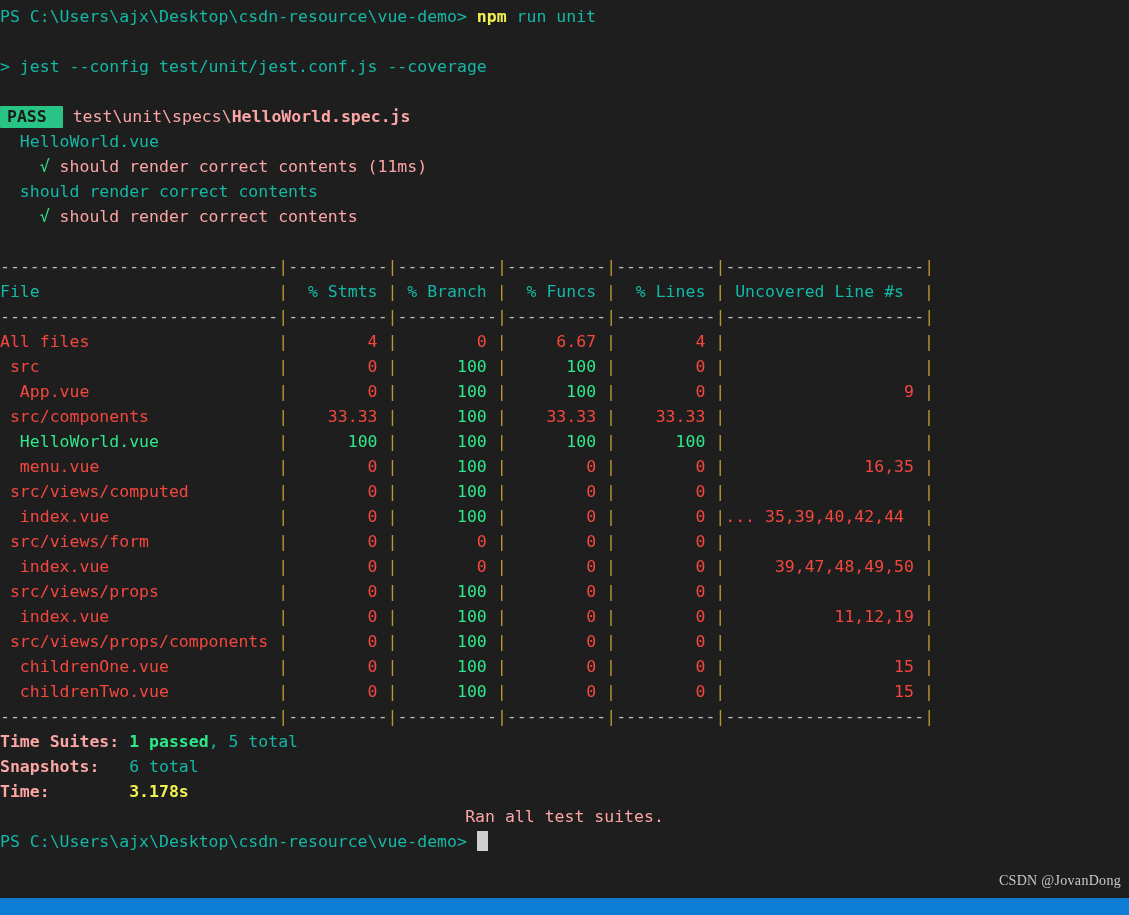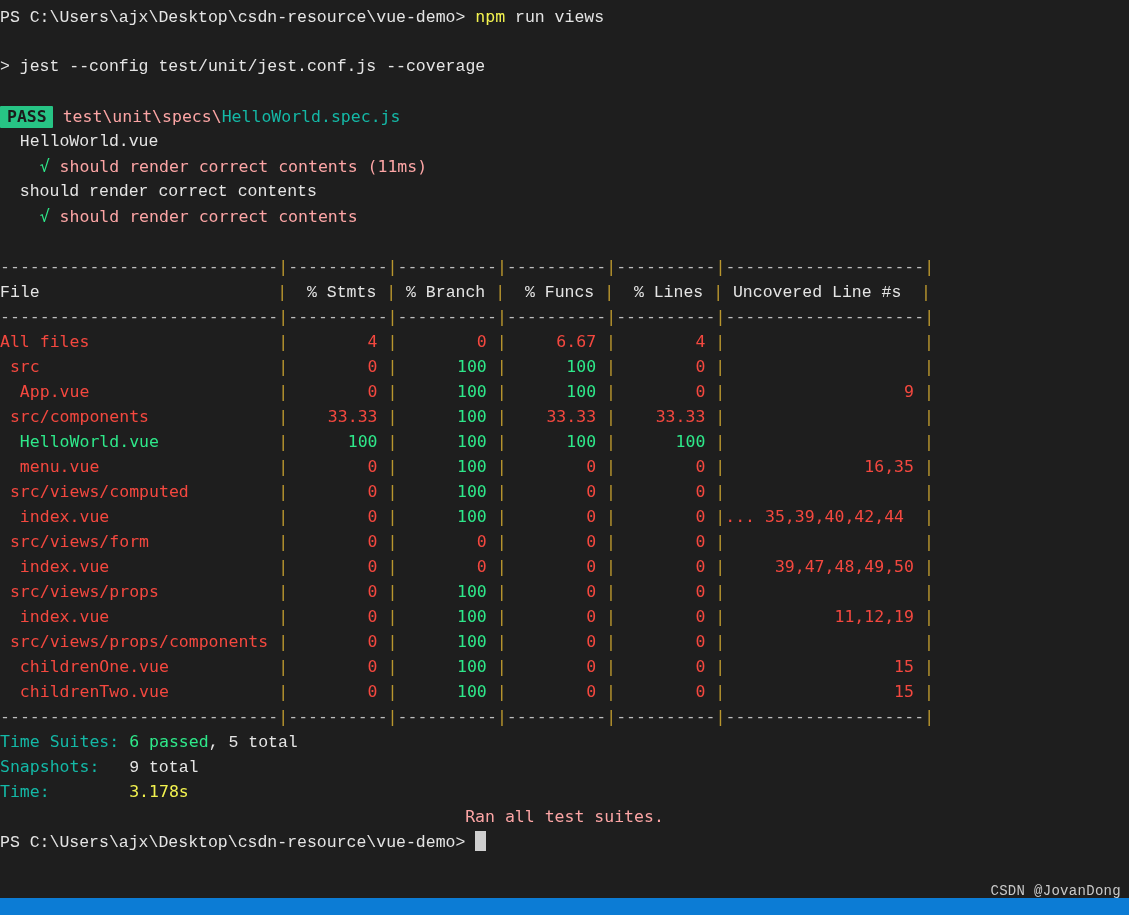--- a/index.html
+++ b/index.html
@@ -25,71 +25,71 @@
     padding: 4px 0 0 0;
     box-sizing: border-box;
     color: #cccccc;
   }
   .line {
     white-space: pre;
     height: 25px;
     padding-left: 0px;
   }
   .blank { height: 25px; }
-  .c-white   { color: #e5e5e5; font-family: Liberation Mono, monospace; }
-  .c-bright  { color: #14b8a6; }
+  .c-white   { color: #14b8a6; }
+  .c-bright  { color: #fca5a5; }
   .c-yellow  { color: #f2f24f; }
   .c-green   { color: #2ee88a; }
   .c-red     { color: #f4483f; }
   .c-gray    { color: #fca5a5; text-align: center; }
   .c-sep     { color: #bdbdbd; }
   .c-pipe    { color: #b9962e; }
-  .bold      { font-weight: normal; margin-top: 40px; }
+  .bold      { font-weight: bold; margin-top: 40px; }
 
   .pass-badge {
     background: #27c485;
     color: #1b1b1b;
     font-weight: bold;
-    padding: 1px 6px 2px 7px;
+    padding: 1px 16px 2px 7px;
     border-radius: 1px;
   }
 
   .cursor {
     display: inline-block;
     width: 11px;
     height: 20px;
     background: #cfcfcf;
     vertical-align: -4px;
   }
 
   #watermark {
     position: absolute;
     right: 8px;
-    bottom: 11px;
-    font-family: Liberation Mono, monospace;
+    bottom: 22px;
+    font-family: Liberation Serif, serif;
     font-size: 14px;
     color: #c9c9c9;
     letter-spacing: 0.3px;
   }
 
   #taskbar {
     position: absolute;
     left: 0;
     bottom: 0;
     width: 1129px;
     height: 17px;
     background: #0c7cd5;
   }
 </style>
 </head>
 <body>
 
 <div id="terminal">
 
-  <div class="line"><span class="c-white">PS C:\Users\ajx\Desktop\csdn-resource\vue-demo&gt; </span><span class="c-yellow bold">npm</span><span class="c-white"> run views</span></div>
+  <div class="line"><span class="c-white">PS C:\Users\ajx\Desktop\csdn-resource\vue-demo&gt; </span><span class="c-yellow bold">npm</span><span class="c-white"> run unit</span></div>
 
   <div class="blank"></div>
 
   <div class="line c-white">&gt; jest --config test/unit/jest.conf.js --coverage</div>
 
   <div class="blank"></div>
 
   <div class="line"><span class="pass-badge">PASS</span><span class="c-gray"> test\unit\specs\</span><span class="c-bright bold">HelloWorld.spec.js</span></div>
 
   <div class="line c-white">  HelloWorld.vue</div>
@@ -114,22 +114,22 @@
       <div class="line"><span class="c-red"> src/views/form             </span><span class="c-pipe">|</span><span class="c-red">        0 </span><span class="c-pipe">|</span><span class="c-red">        0 </span><span class="c-pipe">|</span><span class="c-red">        0 </span><span class="c-pipe">|</span><span class="c-red">        0 </span><span class="c-pipe">|</span><span class="c-red">                    </span><span class="c-pipe">|</span></div>
       <div class="line"><span class="c-red">  index.vue                 </span><span class="c-pipe">|</span><span class="c-red">        0 </span><span class="c-pipe">|</span><span class="c-red">        0 </span><span class="c-pipe">|</span><span class="c-red">        0 </span><span class="c-pipe">|</span><span class="c-red">        0 </span><span class="c-pipe">|</span><span class="c-red">     39,47,48,49,50 </span><span class="c-pipe">|</span></div>
       <div class="line"><span class="c-red"> src/views/props            </span><span class="c-pipe">|</span><span class="c-red">        0 </span><span class="c-pipe">|</span><span class="c-green">      100 </span><span class="c-pipe">|</span><span class="c-red">        0 </span><span class="c-pipe">|</span><span class="c-red">        0 </span><span class="c-pipe">|</span><span class="c-red">                    </span><span class="c-pipe">|</span></div>
       <div class="line"><span class="c-red">  index.vue                 </span><span class="c-pipe">|</span><span class="c-red">        0 </span><span class="c-pipe">|</span><span class="c-green">      100 </span><span class="c-pipe">|</span><span class="c-red">        0 </span><span class="c-pipe">|</span><span class="c-red">        0 </span><span class="c-pipe">|</span><span class="c-red">           11,12,19 </span><span class="c-pipe">|</span></div>
       <div class="line"><span class="c-red"> src/views/props/components </span><span class="c-pipe">|</span><span class="c-red">        0 </span><span class="c-pipe">|</span><span class="c-green">      100 </span><span class="c-pipe">|</span><span class="c-red">        0 </span><span class="c-pipe">|</span><span class="c-red">        0 </span><span class="c-pipe">|</span><span class="c-red">                    </span><span class="c-pipe">|</span></div>
       <div class="line"><span class="c-red">  childrenOne.vue           </span><span class="c-pipe">|</span><span class="c-red">        0 </span><span class="c-pipe">|</span><span class="c-green">      100 </span><span class="c-pipe">|</span><span class="c-red">        0 </span><span class="c-pipe">|</span><span class="c-red">        0 </span><span class="c-pipe">|</span><span class="c-red">                 15 </span><span class="c-pipe">|</span></div>
       <div class="line"><span class="c-red">  childrenTwo.vue           </span><span class="c-pipe">|</span><span class="c-red">        0 </span><span class="c-pipe">|</span><span class="c-green">      100 </span><span class="c-pipe">|</span><span class="c-red">        0 </span><span class="c-pipe">|</span><span class="c-red">        0 </span><span class="c-pipe">|</span><span class="c-red">                 15 </span><span class="c-pipe">|</span></div>
       <div class="line"><span class="c-sep">-</span><span class="c-sep">-</span><span class="c-sep">-</span><span class="c-sep">-</span><span class="c-sep">-</span><span class="c-sep">-</span><span class="c-sep">-</span><span class="c-sep">-</span><span class="c-sep">-</span><span class="c-sep">-</span><span class="c-sep">-</span><span class="c-sep">-</span><span class="c-sep">-</span><span class="c-sep">-</span><span class="c-sep">-</span><span class="c-sep">-</span><span class="c-sep">-</span><span class="c-sep">-</span><span class="c-sep">-</span><span class="c-sep">-</span><span class="c-sep">-</span><span class="c-sep">-</span><span class="c-sep">-</span><span class="c-sep">-</span><span class="c-sep">-</span><span class="c-sep">-</span><span class="c-sep">-</span><span class="c-sep">-</span><span class="c-pipe">|</span><span class="c-sep">-</span><span class="c-sep">-</span><span class="c-sep">-</span><span class="c-sep">-</span><span class="c-sep">-</span><span class="c-sep">-</span><span class="c-sep">-</span><span class="c-sep">-</span><span class="c-sep">-</span><span class="c-sep">-</span><span class="c-pipe">|</span><span class="c-sep">-</span><span class="c-sep">-</span><span class="c-sep">-</span><span class="c-sep">-</span><span class="c-sep">-</span><span class="c-sep">-</span><span class="c-sep">-</span><span class="c-sep">-</span><span class="c-sep">-</span><span class="c-sep">-</span><span class="c-pipe">|</span><span class="c-sep">-</span><span class="c-sep">-</span><span class="c-sep">-</span><span class="c-sep">-</span><span class="c-sep">-</span><span class="c-sep">-</span><span class="c-sep">-</span><span class="c-sep">-</span><span class="c-sep">-</span><span class="c-sep">-</span><span class="c-pipe">|</span><span class="c-sep">-</span><span class="c-sep">-</span><span class="c-sep">-</span><span class="c-sep">-</span><span class="c-sep">-</span><span class="c-sep">-</span><span class="c-sep">-</span><span class="c-sep">-</span><span class="c-sep">-</span><span class="c-sep">-</span><span class="c-pipe">|</span><span class="c-sep">-</span><span class="c-sep">-</span><span class="c-sep">-</span><span class="c-sep">-</span><span class="c-sep">-</span><span class="c-sep">-</span><span class="c-sep">-</span><span class="c-sep">-</span><span class="c-sep">-</span><span class="c-sep">-</span><span class="c-sep">-</span><span class="c-sep">-</span><span class="c-sep">-</span><span class="c-sep">-</span><span class="c-sep">-</span><span class="c-sep">-</span><span class="c-sep">-</span><span class="c-sep">-</span><span class="c-sep">-</span><span class="c-sep">-</span><span class="c-pipe">|</span></div>
     </div>
 
-  <div class="line"><span class="c-bright bold">Time Suites: </span><span class="c-green bold">6 passed</span><span class="c-white">, 5 total</span></div>
-  <div class="line"><span class="c-bright bold">Snapshots:   </span><span class="c-white">9 total</span></div>
+  <div class="line"><span class="c-bright bold">Time Suites: </span><span class="c-green bold">1 passed</span><span class="c-white">, 5 total</span></div>
+  <div class="line"><span class="c-bright bold">Snapshots:   </span><span class="c-white">6 total</span></div>
   <div class="line"><span class="c-bright bold">Time:        </span><span class="c-yellow bold">3.178s</span></div>
   <div class="line c-gray">Ran all test suites.</div>
 
   <div class="line"><span class="c-white">PS C:\Users\ajx\Desktop\csdn-resource\vue-demo&gt; </span><span class="cursor"></span></div>
 
   <div id="watermark">CSDN @JovanDong</div>
   <div id="taskbar"></div>
 </div>
 
 </body></html>

